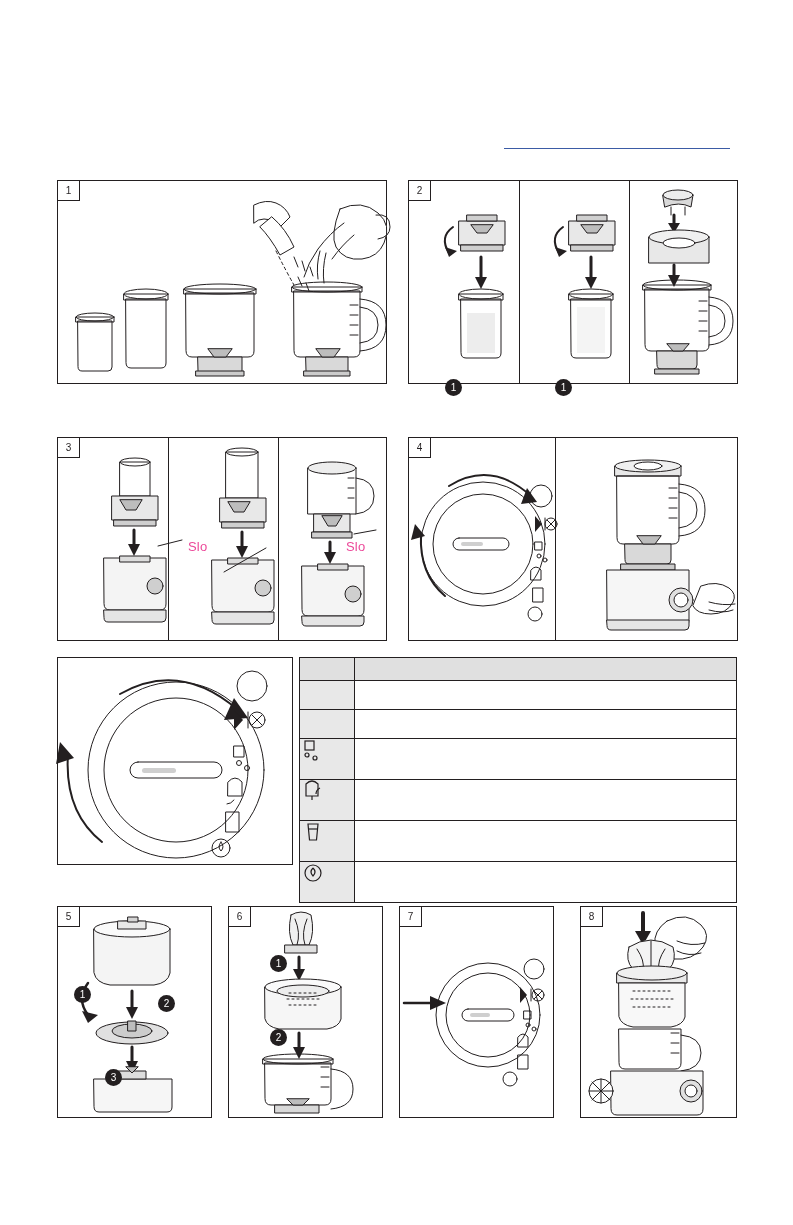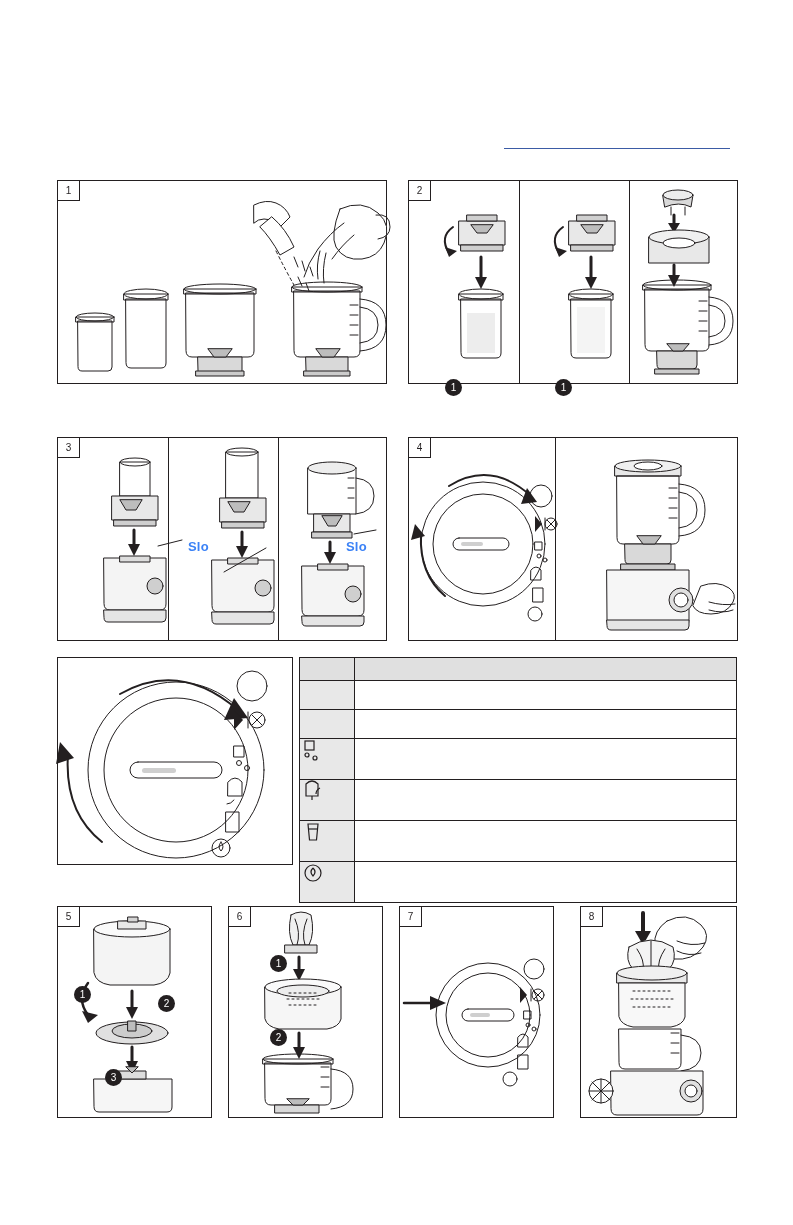--- a/index.html
+++ b/index.html
@@ -74,22 +74,22 @@
     color: #ffffff;
     font-size: 10px;
     line-height: 17px;
     text-align: center;
     font-family: "Liberation Sans", sans-serif;
   }
 
   .slo-label {
     position: absolute;
     font-size: 13px;
-    font-weight: bold;
-    color: #3b82f6;
+    font-weight: normal;
+    color: #ec4899;
     letter-spacing: .2px;
   }
 
   
   .table {
     position: absolute;
     border-collapse: collapse;
     table-layout: fixed;
   }
   .table td {

